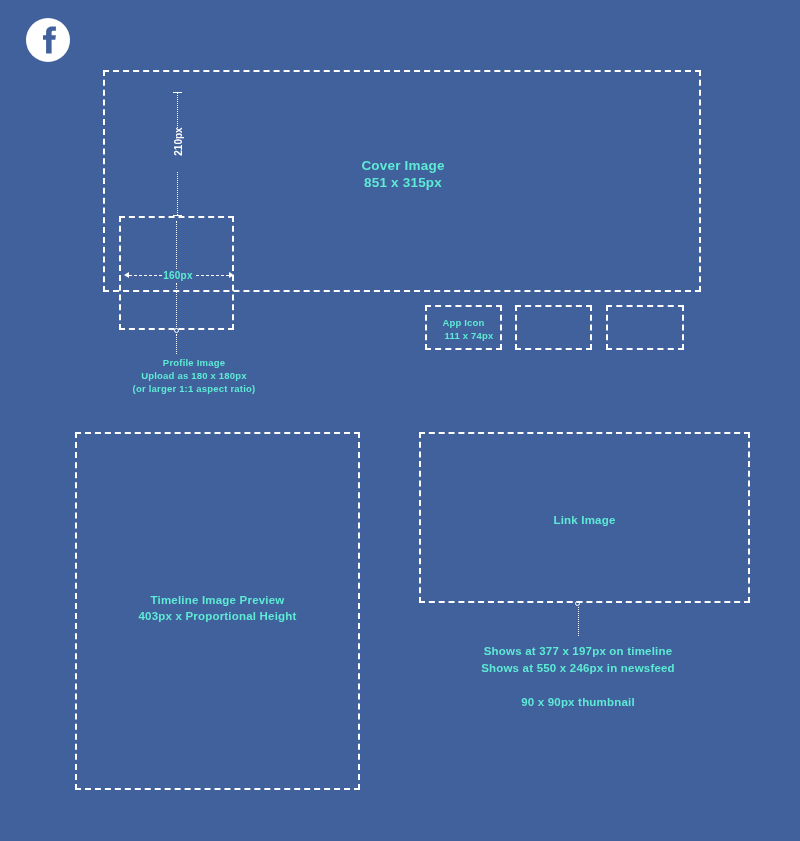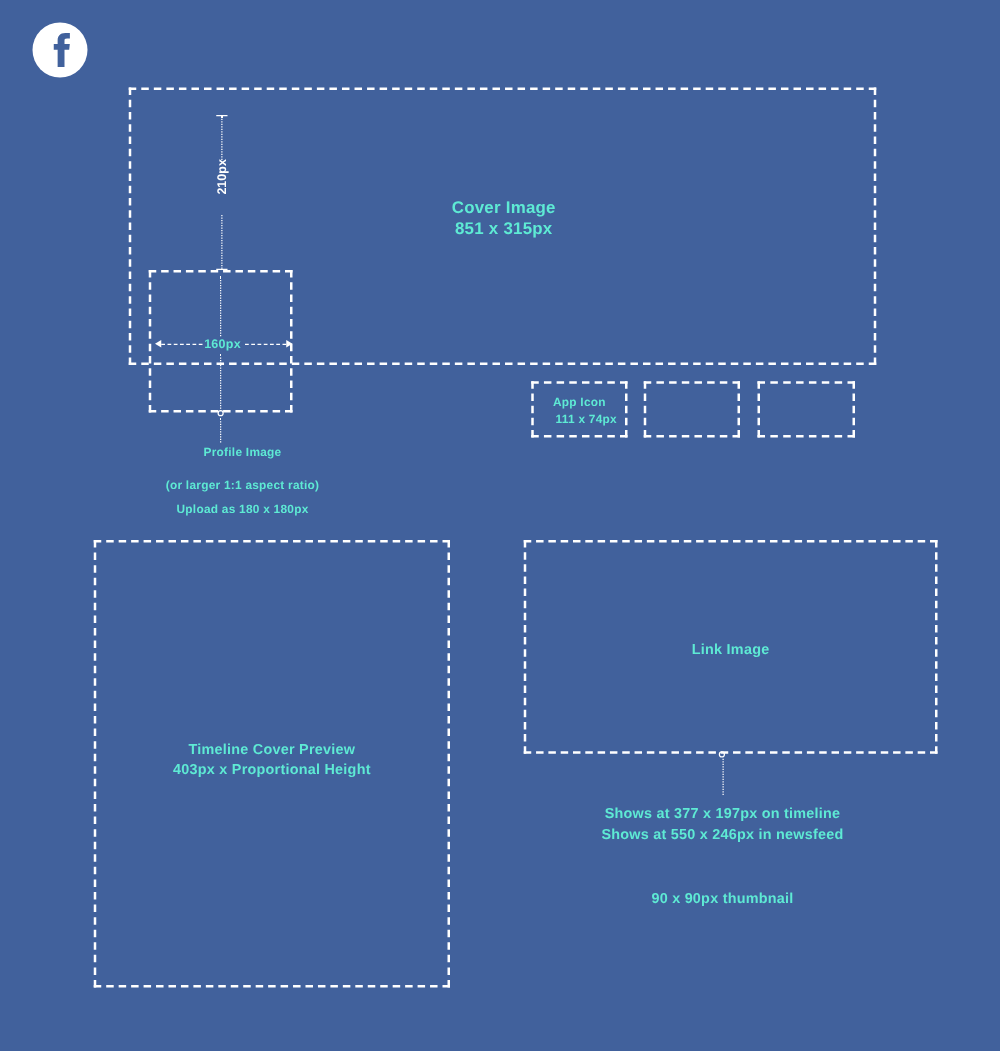--- a/index.html
+++ b/index.html
@@ -139,39 +139,39 @@
   <div class="arrow-left" style="left:124px; top:272px;"></div>
   <div class="hdotted" style="left:129px; top:275px; width:33px;"></div>
   <div class="lbl lbl-dim" style="left:158px; top:269px; width:40px;">160px</div>
   <div class="hdotted" style="left:196px; top:275px; width:33px;"></div>
   <div class="arrow-right" style="left:229px; top:272px;"></div>
 
   <div class="dotcap" style="left:174px; top:328px;"></div>
   <div class="vdotted" style="left:176px; top:334px; height:20px;"></div>
 
   <div class="lbl lbl-sm" style="left:94px; top:357px; width:200px;">Profile Image</div>
-  <div class="lbl lbl-sm" style="left:94px; top:370px; width:200px;margin-top:32px;">Upload as 180 x 180px</div>
+  <div class="lbl lbl-sm" style="left:94px; top:370px; width:200px;">Upload as 180 x 180px</div>
   <div class="lbl lbl-sm" style="left:94px; top:383px; width:200px;">(or larger 1:1 aspect ratio)</div>
 
   <div class="dbox" style="left:425px; top:305px; width:77px; height:45px;"></div>
   <div class="dbox" style="left:515px; top:305px; width:77px; height:45px;"></div>
   <div class="dbox" style="left:606px; top:305px; width:78px; height:45px;"></div>
 
   <div class="lbl lbl-sm" style="left:425px; top:317px; width:77px;">App Icon</div>
   <div class="lbl lbl-sm" style="left:425px; top:330px; width:88px;">111 x 74px</div>
 
   <div class="dbox" style="left:75px; top:432px; width:285px; height:358px;"></div>
 
-  <div class="lbl lbl-md" style="left:75px; top:593px; width:285px;">Timeline Cover Preview</div>
+  <div class="lbl lbl-md" style="left:75px; top:593px; width:285px;">Timeline Image Preview</div>
   <div class="lbl lbl-md" style="left:75px; top:609px; width:285px;">403px x Proportional Height</div>
 
   <div class="dbox" style="left:419px; top:432px; width:331px; height:171px;"></div>
 
   <div class="lbl lbl-md" style="left:419px; top:513px; width:331px;">Link Image</div>
 
   <div class="dotcap" style="left:575px; top:601px;"></div>
   <div class="vdotted" style="left:578px; top:607px; height:29px;"></div>
 
   <div class="lbl lbl-md" style="left:428px; top:644px; width:300px;">Shows at 377 x 197px on timeline</div>
   <div class="lbl lbl-md" style="left:428px; top:661px; width:300px;">Shows at 550 x 246px in newsfeed</div>
-  <div class="lbl lbl-md" style="left:428px; top:712px; width:300px;">90 x 90px thumbnail</div>
+  <div class="lbl lbl-md" style="left:428px; top:695px; width:300px;">90 x 90px thumbnail</div>
 
 </div>
 
 </body></html>

